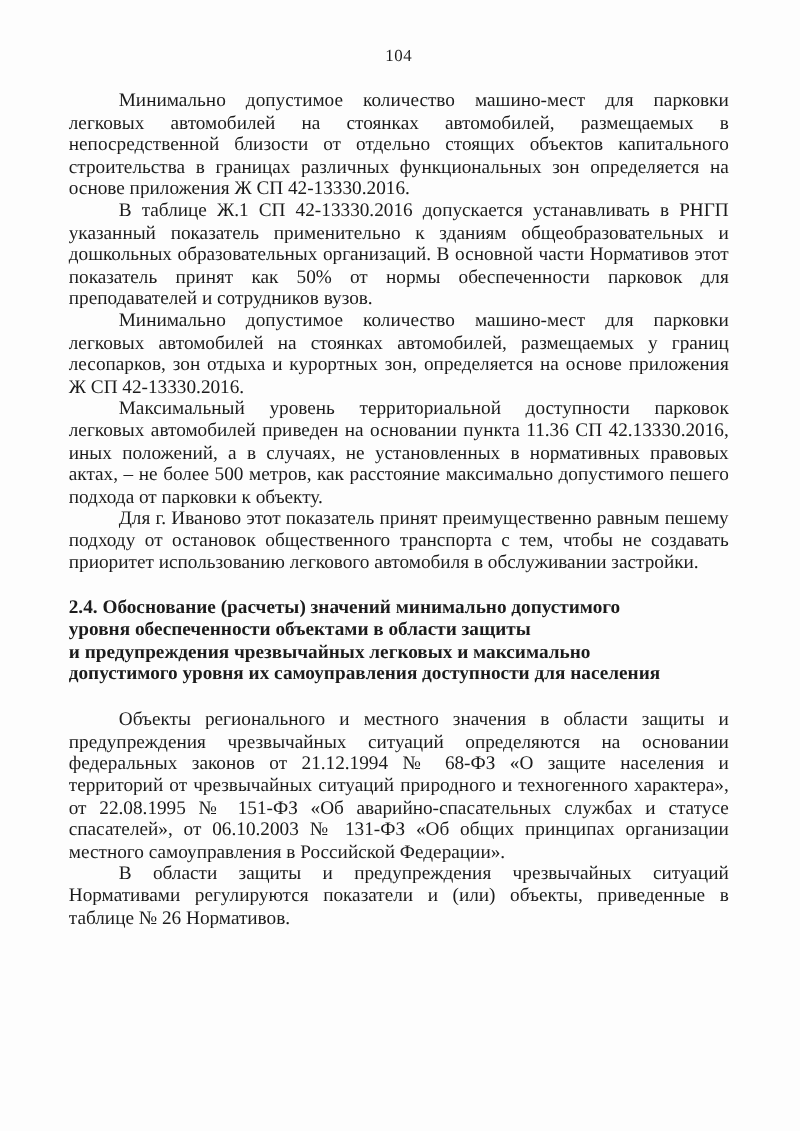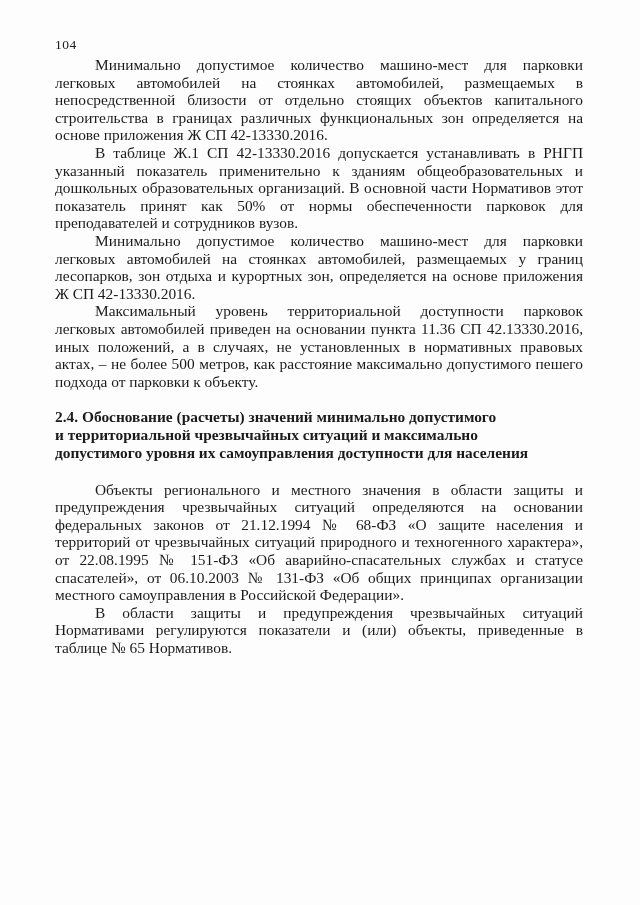--- a/index.html
+++ b/index.html
@@ -13,23 +13,24 @@
     height: 905px;
     margin: 0;
     background: var(--page-bg, #fdfdfd);
     color: var(--text-color, #1b1b1b);
     font-family: "Liberation Serif", "DejaVu Serif", serif;
     box-sizing: border-box;
     padding: 38px 57px 0 55px;
     overflow: hidden;
   }
   .page-number {
+    text-align: center;
     font-size: 13.5px;
     line-height: 14px;
-    margin-bottom: 4px;
+    margin-bottom: 20px;
     letter-spacing: 0.5px;
   }
   .body-text {
     font-size: 15.4px;
     line-height: 17.6px;
   }
   .para {
     margin: 0;
     text-align: justify;
     text-indent: 40px;
@@ -55,25 +56,27 @@
   <div class="body-text">
 
     <p class="para">Минимально допустимое количество машино-мест для парковки легковых автомобилей на стоянках автомобилей, размещаемых в непосредственной близости от отдельно стоящих объектов капитального строительства в границах различных функциональных зон определяется на основе приложения Ж СП 42-13330.2016.</p>
 
     <p class="para">В таблице Ж.1 СП 42-13330.2016 допускается устанавливать в РНГП указанный показатель применительно к зданиям общеобразовательных и дошкольных образовательных организаций. В основной части Нормативов этот показатель принят как 50% от нормы обеспеченности парковок для преподавателей и сотрудников вузов.</p>
 
     <p class="para">Минимально допустимое количество машино-мест для парковки легковых автомобилей на стоянках автомобилей, размещаемых у границ лесопарков, зон отдыха и курортных зон, определяется на основе приложения Ж СП 42-13330.2016.</p>
 
     <p class="para">Максимальный уровень территориальной доступности парковок легковых автомобилей приведен на основании пункта 11.36 СП 42.13330.2016, иных положений, а в случаях, не установленных в нормативных правовых актах, – не более 500 метров, как расстояние максимально допустимого пешего подхода от парковки к объекту.</p>
 
+    <p class="para">Для г. Иваново этот показатель принят преимущественно равным пешему подходу от остановок общественного транспорта с тем, чтобы не создавать приоритет использованию легкового автомобиля в обслуживании застройки.</p>
 
     <h2 class="section-heading">
       <span class="heading-line">2.4. Обоснование (расчеты) значений минимально допустимого</span>
-      <span class="heading-line">и территориальной чрезвычайных ситуаций и максимально</span>
+      <span class="heading-line">уровня обеспеченности объектами в области защиты</span>
+      <span class="heading-line">и предупреждения чрезвычайных легковых и максимально</span>
       <span class="heading-line">допустимого уровня их самоуправления доступности для населения</span>
     </h2>
 
     <p class="para">Объекты регионального и местного значения в области защиты и предупреждения чрезвычайных ситуаций определяются на основании федеральных законов от 21.12.1994 № 68-ФЗ «О защите населения и территорий от чрезвычайных ситуаций природного и техногенного характера», от 22.08.1995 № 151-ФЗ «Об аварийно-спасательных службах и статусе спасателей», от 06.10.2003 № 131-ФЗ «Об общих принципах организации местного самоуправления в Российской Федерации».</p>
 
-    <p class="para">В области защиты и предупреждения чрезвычайных ситуаций Нормативами регулируются показатели и (или) объекты, приведенные в таблице № 65 Нормативов.</p>
+    <p class="para">В области защиты и предупреждения чрезвычайных ситуаций Нормативами регулируются показатели и (или) объекты, приведенные в таблице № 26 Нормативов.</p>
 
   </div>
 </div>
 
 </body></html>

